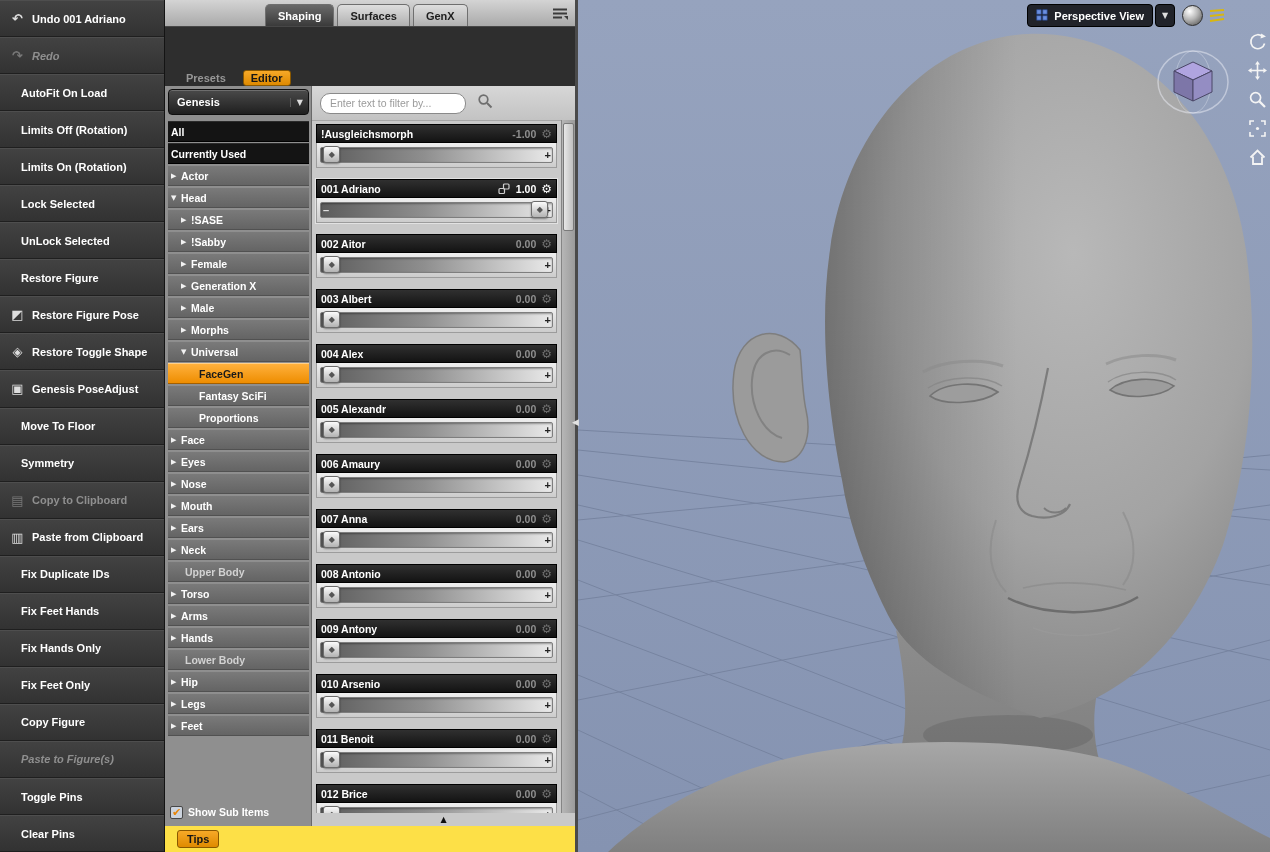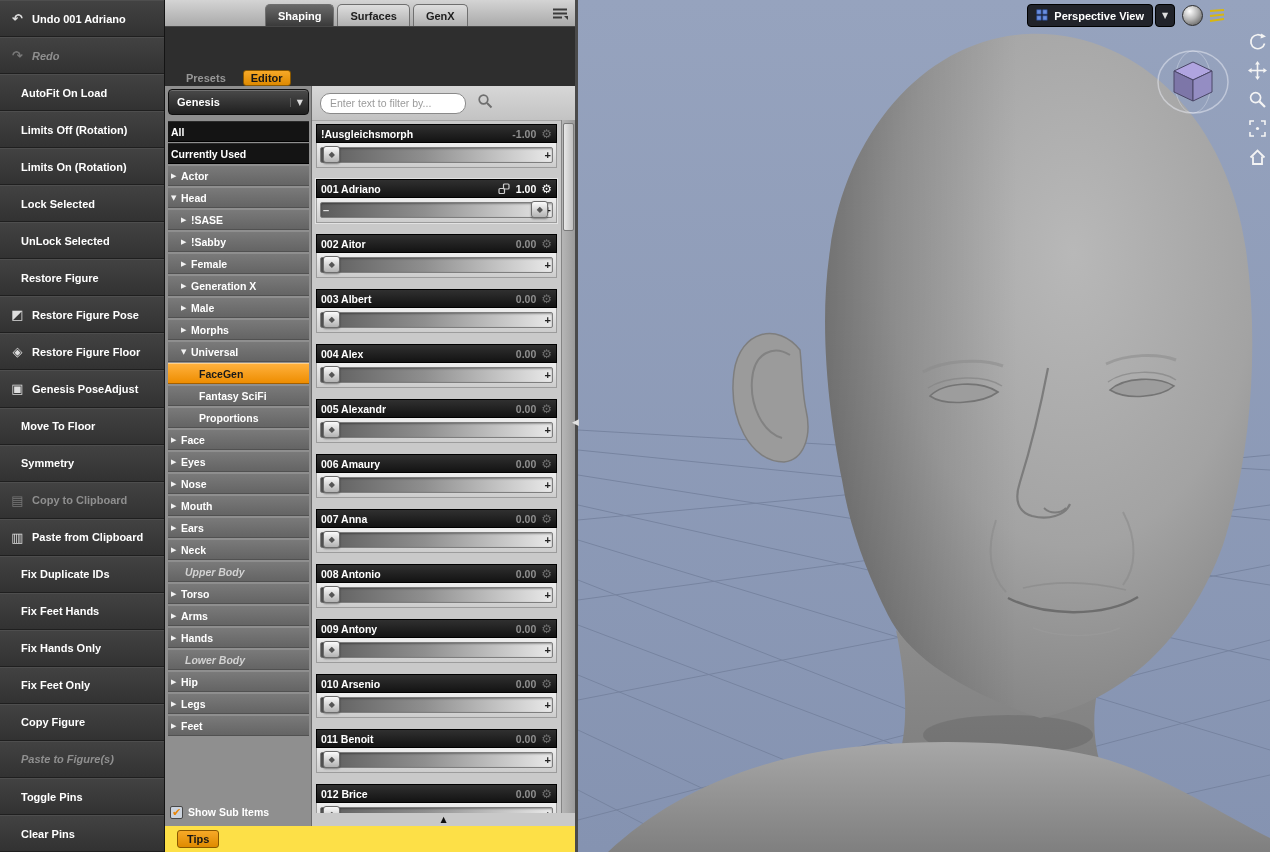--- a/index.html
+++ b/index.html
@@ -44,21 +44,21 @@
   .cat-list{flex:1;min-height:0;overflow:hidden;}
   .cat{height:21px;box-sizing:border-box;display:flex;align-items:center;
        background:linear-gradient(#7a7a7a,#646464);border-top:1px solid #8e8e8e;border-bottom:1px solid #515151;
        color:#fff;font-weight:bold;font-size:10.5px;padding:0 3px;margin-bottom:1px;white-space:nowrap;overflow:hidden;}
   .cat .arrow{width:10px;flex:0 0 10px;font-size:7px;color:#f2f2f2;}
   .cat.ind1{padding-left:13px;}
   .cat.ind2{padding-left:31px;}
   .cat.dark{background:#141414;border-top-color:#2b2b2b;border-bottom-color:#000;}
   .cat.selected-orange{background:linear-gradient(#ffb13d,#ee8d00);color:#1a1a1a;
        border-top-color:#ffd08a;border-bottom-color:#a35f00;}
-  .cat.disabled{color:#d2d2d2;font-style:italic;padding-left:17px;}
+  .cat.disabled{color:#d2d2d2;padding-left:17px;}
   .show-sub{flex:0 0 20px;display:flex;align-items:center;gap:5px;color:#fff;font-weight:bold;
             font-size:10.5px;margin-top:4px;padding-left:2px;}
   .checkbox{width:13px;height:13px;box-sizing:border-box;background:#ccd3dd;border:1px solid #474747;border-radius:2px;
             display:flex;align-items:center;justify-content:center;font-size:11px;color:#e8860a;line-height:1;}
 
   .morph-col{flex:1;min-width:0;display:flex;flex-direction:column;background:#c9c9c9;position:relative;}
   .filter-row{flex:0 0 34px;display:flex;align-items:center;gap:11px;padding:0 8px;
               background:linear-gradient(#d7d7d7,#c3c3c3);border-bottom:1px solid #a6a6a6;}
   .filter-input{width:146px;height:21px;box-sizing:border-box;border:1px solid #8a8a8a;border-radius:10px;
               background:#fff;font-size:10.5px;color:#444;padding:0 9px;outline:none;font-family:inherit;}
@@ -151,21 +151,21 @@
       <div class="side-item">
 
       <span class="side-label">Restore Figure</span>
     </div>
       <div class="side-item hasicon">
       <span class="side-icon glyph">◩</span>
       <span class="side-label">Restore Figure Pose</span>
     </div>
       <div class="side-item hasicon">
       <span class="side-icon glyph">◈</span>
-      <span class="side-label">Restore Figure Floor</span>
+      <span class="side-label">Restore Toggle Shape</span>
     </div>
       <div class="side-item hasicon">
       <span class="side-icon glyph">▣</span>
       <span class="side-label">Genesis PoseAdjust</span>
     </div>
       <div class="side-item">
 
       <span class="side-label">Move To Floor</span>
     </div>
       <div class="side-item">

